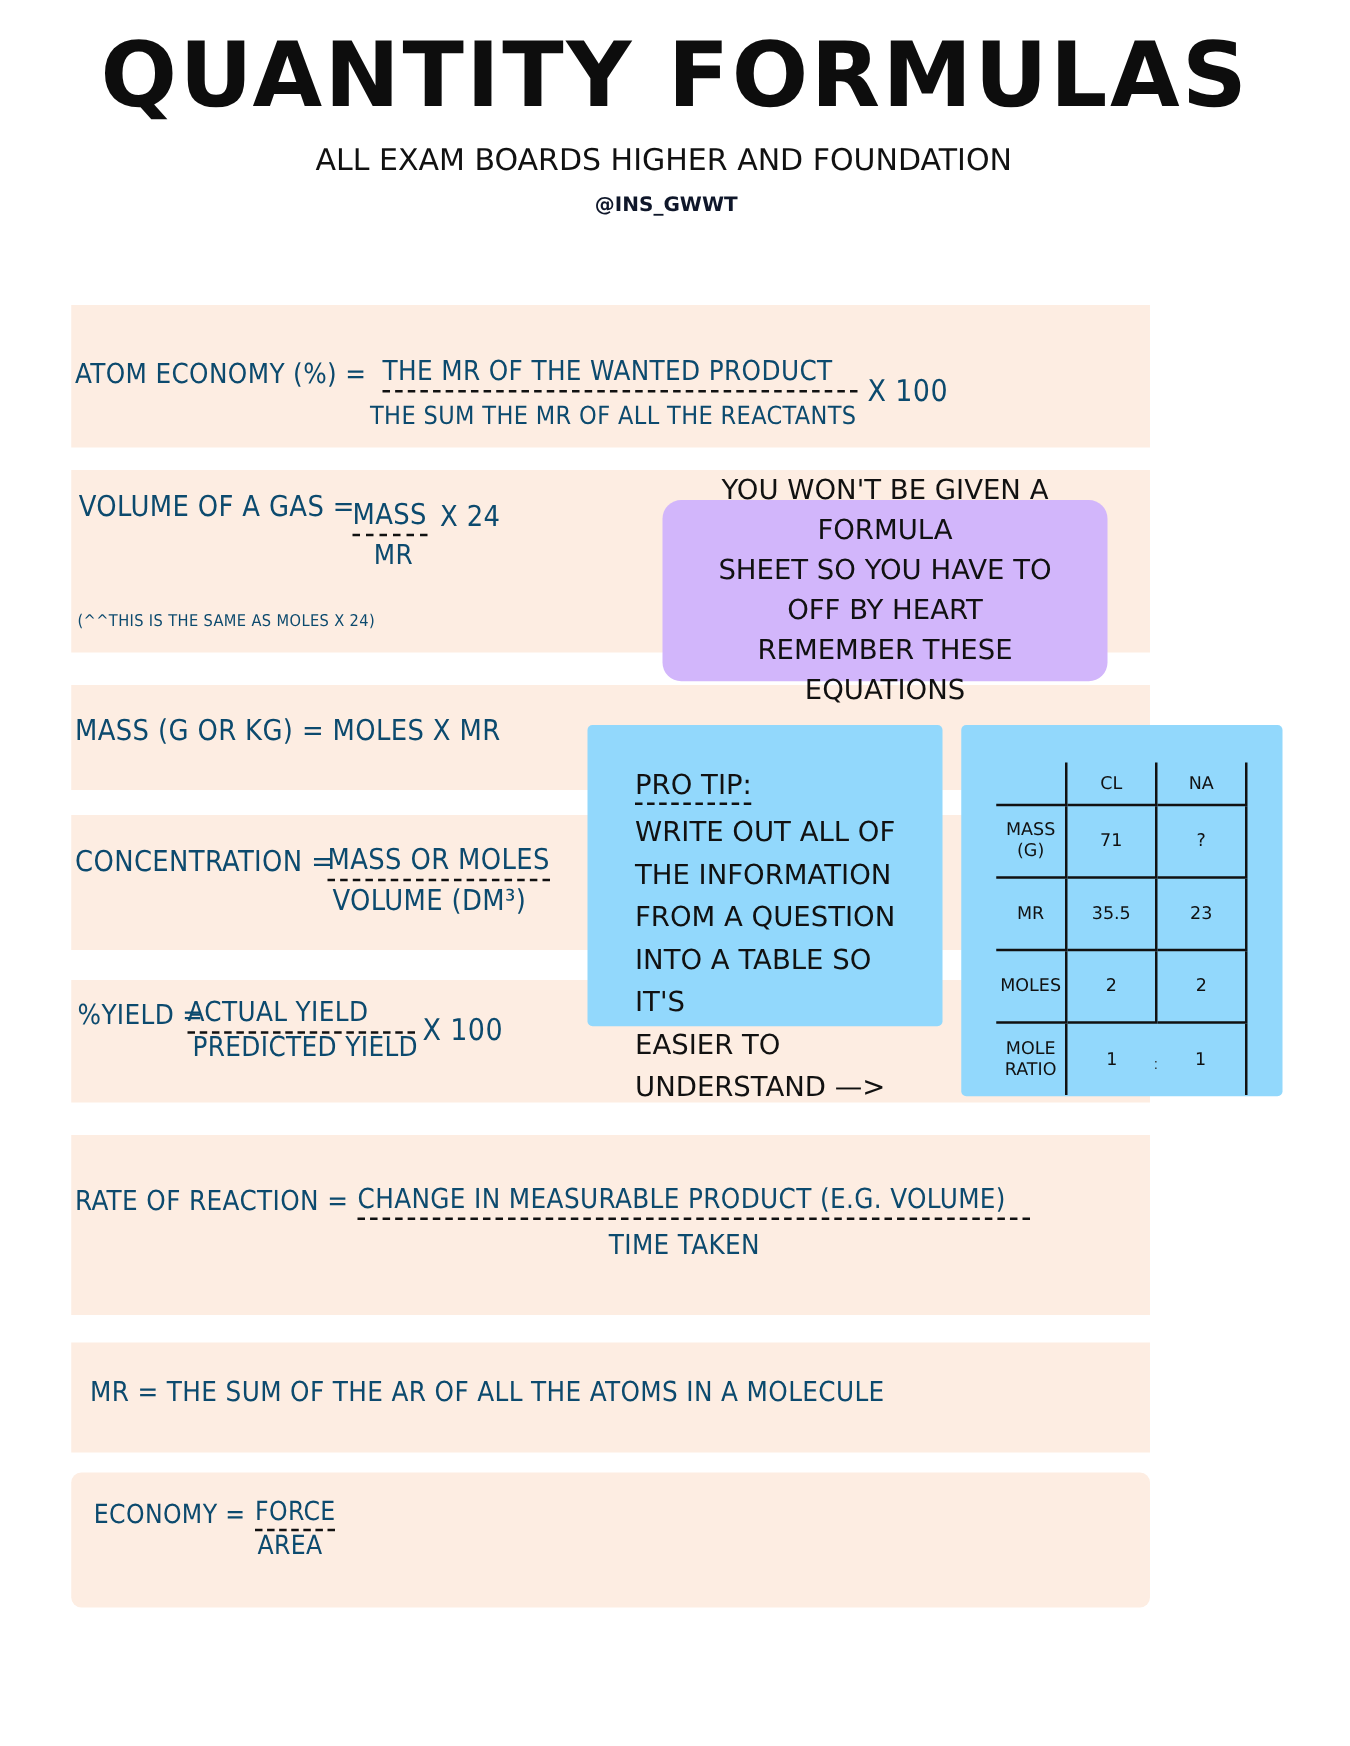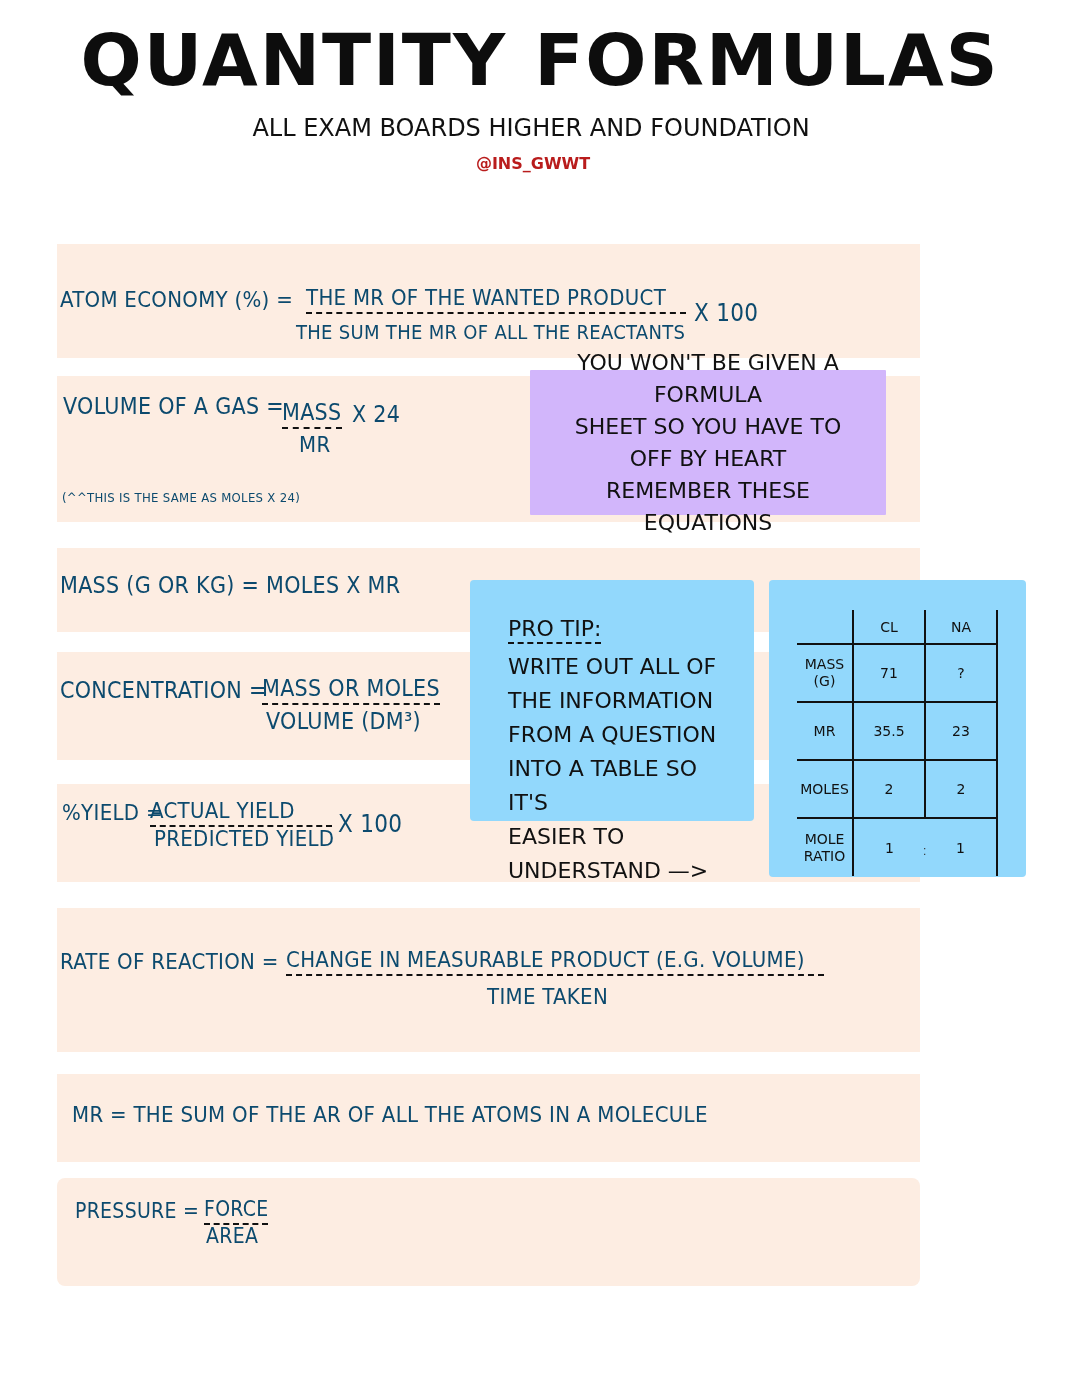--- a/index.html
+++ b/index.html
@@ -26,22 +26,22 @@
   .band.rounded { border-radius: 8px; }
 
   .ftxt {
     position: absolute; font-family: "DejaVu Sans Condensed", "DejaVu Sans", sans-serif;
     font-size: 22px; color: #0c4a6e; white-space: nowrap; letter-spacing: 0.3px;
   }
   .frac-num { border-bottom: 2px dashed #111; padding-bottom: 2px; display: inline-block; }
   .small { font-size: 13px; }
 
   .purple-note {
-    position: absolute; left: 530px; top: 370px; width: 356px; height: 145px;
-    border-radius: 1px; display: flex; align-items: center; justify-content: center;
+    position: absolute; left: 530px; top: 400px; width: 356px; height: 145px;
+    border-radius: 15px; display: flex; align-items: center; justify-content: center;
     text-align: center; font-family: "DejaVu Sans", sans-serif; font-size: 22px;
     line-height: 32px; padding: 8px 14px;
   }
 
   .blue-tip {
     position: absolute; left: 470px; top: 580px; width: 284px; height: 241px;
     border-radius: 4px; padding: 32px 20px 0 38px;
     font-family: "DejaVu Sans", sans-serif; font-size: 22px; line-height: 34px;
   }
   .tip-head { display: inline-block; border-bottom: 2px dashed #111; line-height: 26px; margin-bottom: 6px; }
@@ -61,21 +61,21 @@
   .ctable td.bl { border-left: 2.5px solid #111; }
   .ctable td.br { border-right: 2.5px solid #111; }
   .ctable tr.bt td { border-top: 2.5px solid #111; }
   .colon { position: absolute; font-size: 12px; color: #333; }
 </style>
 </head>
 <body>
 
 <div class="title">QUANTITY FORMULAS</div>
 <div class="subtitle">ALL EXAM BOARDS HIGHER AND FOUNDATION</div>
-<div class="handle" style="color:#b91c1c;">@INS_GWWT</div>
+<div class="handle" style="color:#0f172a;">@INS_GWWT</div>
 
 <div class="band" style="top:244px;height:114px;"></div>
 <div class="band" style="top:376px;height:146px;"></div>
 <div class="band" style="top:548px;height:84px;"></div>
 <div class="band" style="top:652px;height:108px;"></div>
 <div class="band" style="top:784px;height:98px;"></div>
 <div class="band" style="top:908px;height:144px;"></div>
 <div class="band" style="top:1074px;height:88px;"></div>
 <div class="band rounded" style="top:1178px;height:108px;"></div>
 
@@ -163,16 +163,16 @@
 
 <div>
   <span class="ftxt" style="left:60px;top:949px;">RATE OF REACTION =</span>
   <span class="ftxt" style="left:286px;top:947px;"><span class="frac-num" style="width:538px;">CHANGE IN MEASURABLE PRODUCT (E.G. VOLUME)</span></span>
   <span class="ftxt" style="left:487px;top:984px;">TIME TAKEN</span>
 </div>
 
 <span class="ftxt" style="left:72px;top:1102px;">MR = THE SUM OF THE AR OF ALL THE ATOMS IN A MOLECULE</span>
 
 <div>
-  <span class="ftxt" style="left:75px;top:1199px;font-size:21px;">PRESSURE =</span>
+  <span class="ftxt" style="left:75px;top:1199px;font-size:21px;">ECONOMY =</span>
   <span class="ftxt" style="left:204px;top:1197px;font-size:21px;"><span class="frac-num">FORCE</span></span>
   <span class="ftxt" style="left:206px;top:1224px;font-size:21px;">AREA</span>
 </div>
 
 </body></html>

